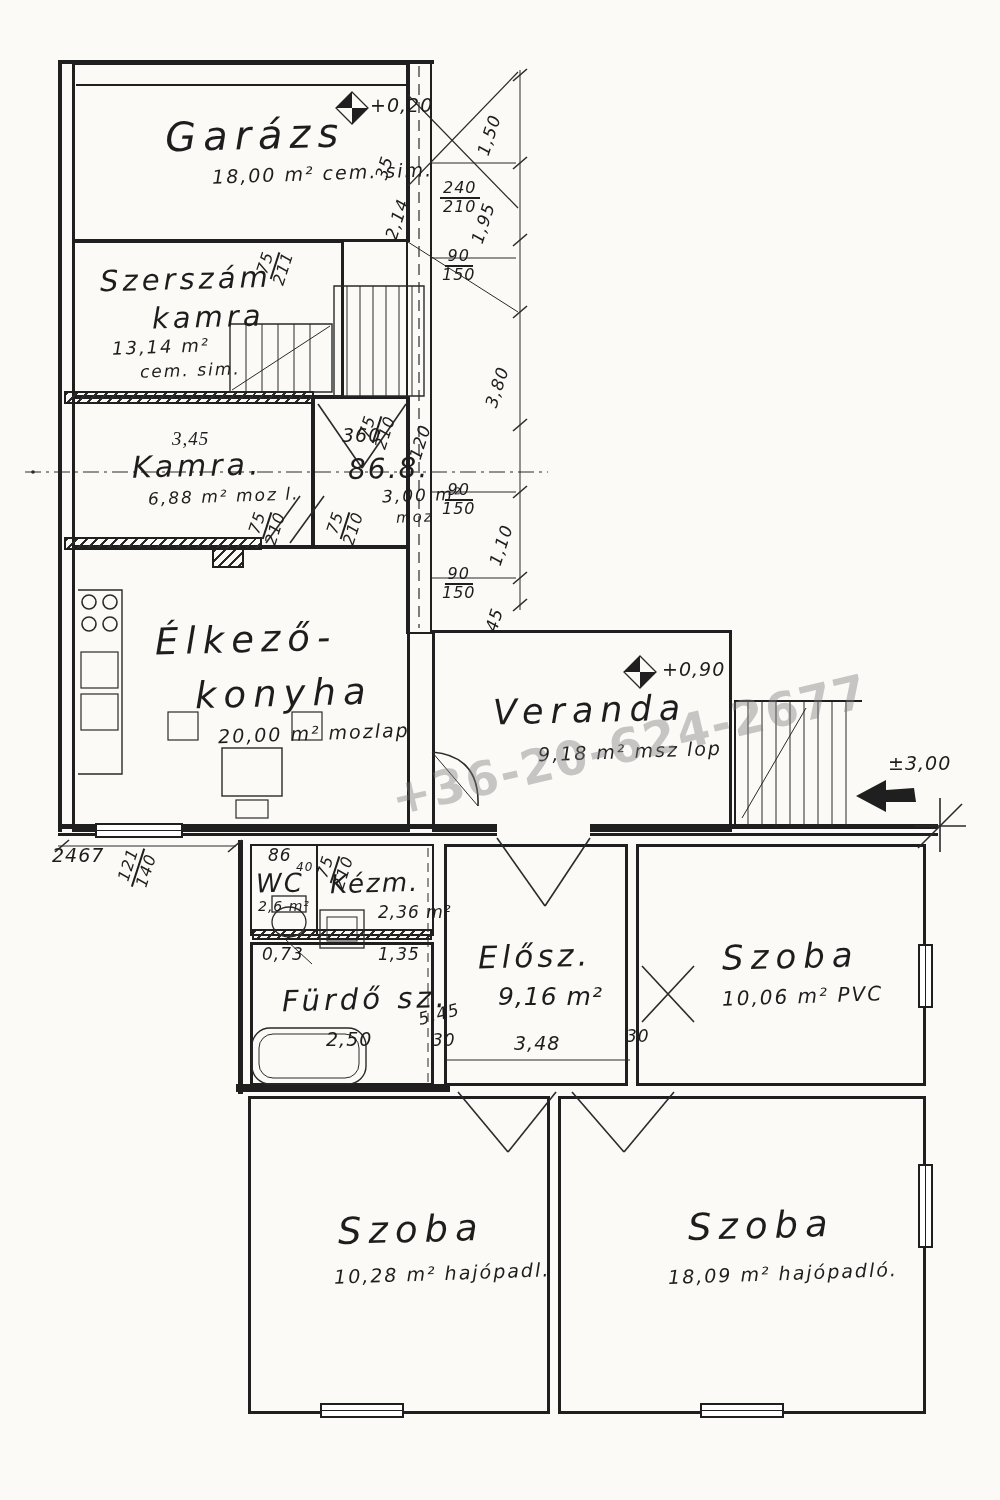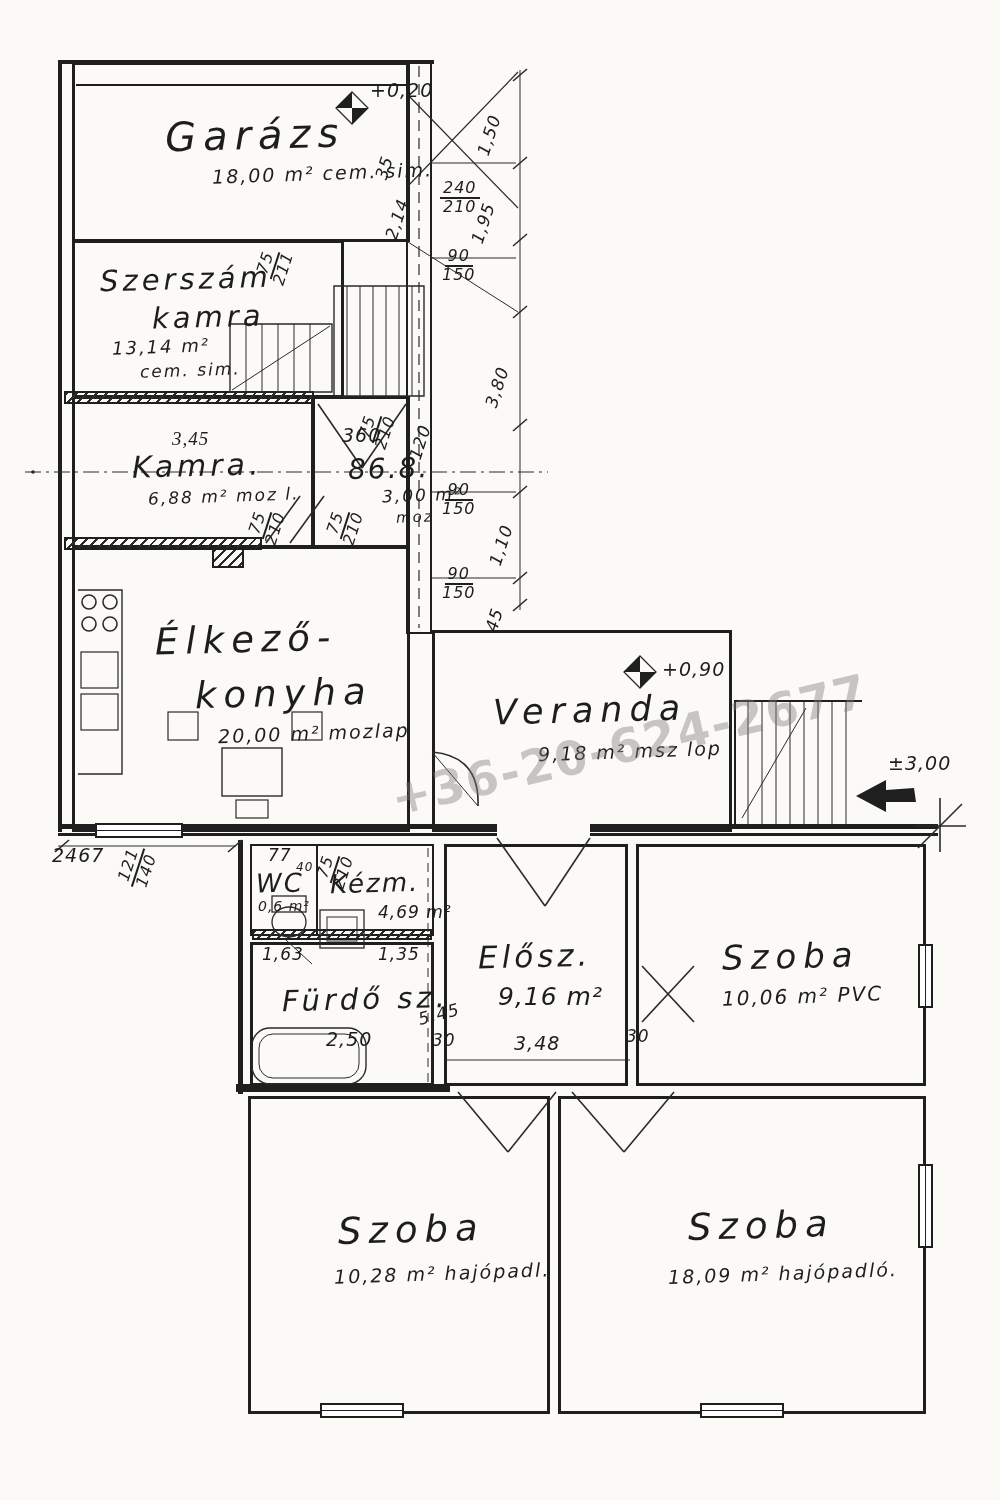--- a/index.html
+++ b/index.html
@@ -203,45 +203,45 @@
   <div class="abs hand rname" style="left:195px;top:672px;font-size:37px;">konyha</div>
   <div class="abs hand sub" style="left:218px;top:722px;">
     <span>20,00 m²</span> <span>mozlap</span></div>
 
   <div class="abs hand rname" style="left:493px;top:690px;font-size:35px;">Veranda</div>
   <div class="abs hand sub" style="left:538px;top:740px;">
     <span>9,18 m²</span> <span>msz lop</span></div>
 
   <div class="abs hand rname small" style="left:256px;top:868px;font-size:26px;letter-spacing:2px;">WC</div>
   <div class="abs hand dim" style="left:296px;top:860px;font-size:12px;">40</div>
-  <div class="abs hand dim" style="left:258px;top:898px;font-size:14px;">0,6 m²</div>
+  <div class="abs hand dim" style="left:258px;top:898px;font-size:14px;">2,6 m²</div>
 
   <div class="abs hand rname small" style="left:330px;top:868px;font-size:26px;letter-spacing:2px;">Kézm.</div>
-  <div class="abs hand dim" style="left:378px;top:902px;font-size:17px;">4,69 m²</div>
+  <div class="abs hand dim" style="left:378px;top:902px;font-size:17px;">2,36 m²</div>
 
   <div class="abs hand rname small" style="left:282px;top:982px;font-size:29px;">Fürdő sz.</div>
   <div class="abs hand dim big" style="left:326px;top:1028px;">2,50</div>
 
   <div class="abs hand rname small" style="left:478px;top:938px;font-size:31px;">Elősz.</div>
   <div class="abs hand dim big" style="left:498px;top:982px;font-size:25px;">9,16 m²</div>
   <div class="abs hand dim big" style="left:514px;top:1032px;">3,48</div>
 
   <div class="abs hand rname" style="left:722px;top:936px;">Szoba</div>
   <div class="abs hand sub" style="left:722px;top:984px;font-size:20px;">
     <span>10,06 m²</span> <span>PVC</span></div>
 
   <div class="abs hand rname" style="left:338px;top:1208px;font-size:37px;">Szoba</div>
   <div class="abs hand sub" style="left:334px;top:1262px;">
     <span>10,28 m²</span> <span>hajópadl.</span></div>
 
   <div class="abs hand rname" style="left:688px;top:1204px;font-size:37px;">Szoba</div>
   <div class="abs hand sub" style="left:668px;top:1262px;">
     <span>18,09 m²</span> <span>hajópadló.</span></div>
 
-  <div class="abs hand dim big" style="left:370px;top:79px;font-style:italic;">+0,20</div>
+  <div class="abs hand dim big" style="left:370px;top:94px;font-style:italic;">+0,20</div>
   <div class="abs hand dim big" style="left:662px;top:658px;">+0,90</div>
   <div class="abs hand dim big" style="left:888px;top:752px;">±3,00</div>
 
   <div class="abs hand dim rot" style="left:492px;top:138px;">1,50</div>
   <div class="abs hand dim rot" style="left:390px;top:162px;">35</div>
   <div class="frac" style="left:440px;top:148px;margin-top:32px;">
     <span class="t">240</span>
       <span>210</span>
     </div>
   <div class="abs hand dim rot" style="left:486px;top:226px;">1,95</div>
@@ -279,25 +279,25 @@
     <span class="t">90</span>
       <span>150</span>
     </div>
   <div class="abs hand dim rot" style="left:500px;top:614px;">45</div>
 
   <div class="abs hand dim big" style="left:52px;top:844px;">2467</div>
   <div class="frac fr-rot" style="left:118px;top:850px;">
     <span class="t">121</span>
       <span>140</span>
     </div>
-  <div class="abs hand dim" style="left:268px;top:845px;">77</div>
+  <div class="abs hand dim" style="left:268px;top:845px;">86</div>
   <div class="frac fr-rot" style="left:318px;top:852px;">
     <span class="t">75</span>
       <span>210</span>
     </div>
-  <div class="abs hand dim" style="left:262px;top:944px;">1,63</div>
+  <div class="abs hand dim" style="left:262px;top:944px;">0,73</div>
   <div class="abs hand dim" style="left:378px;top:944px;">1,35</div>
   <div class="abs hand dim rot15" style="left:418px;top:1004px;">5,45</div>
   <div class="abs hand dim" style="left:432px;top:1030px;">30</div>
   <div class="abs hand dim" style="left:626px;top:1026px;">30</div>
 
   <div id="wm">+36-20-624-2677</div>
 </div>
 
 </body></html>

